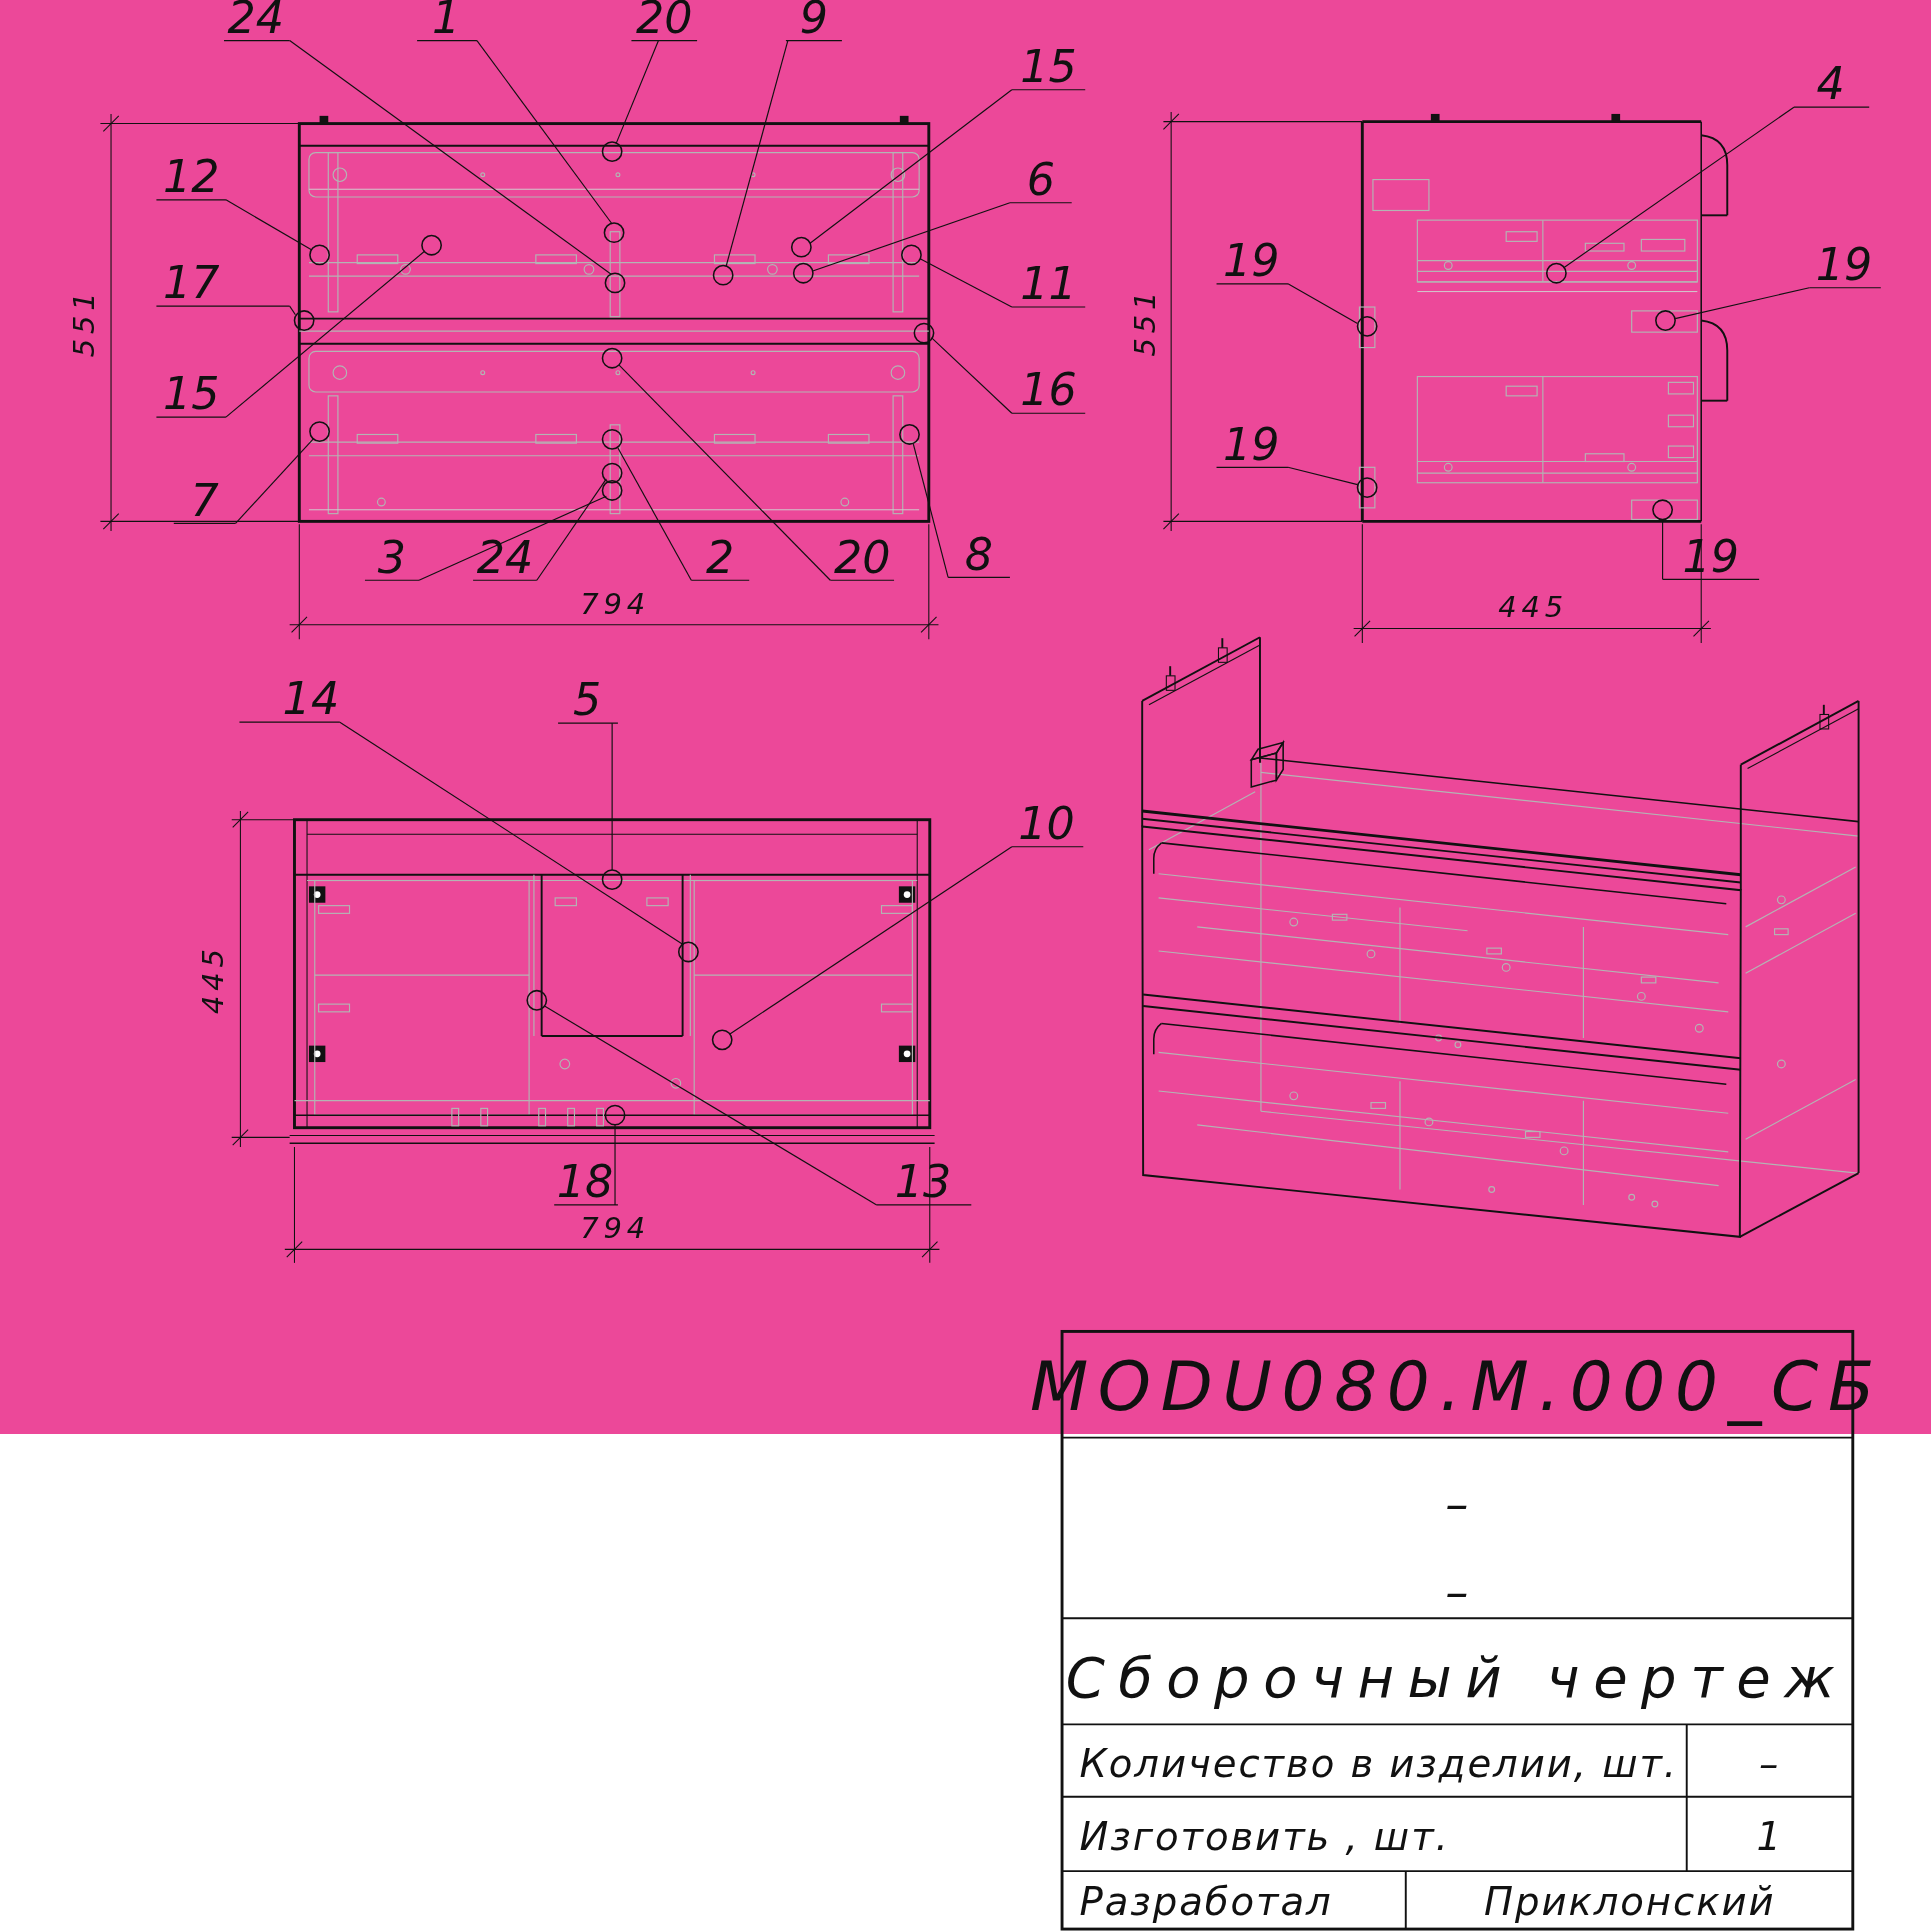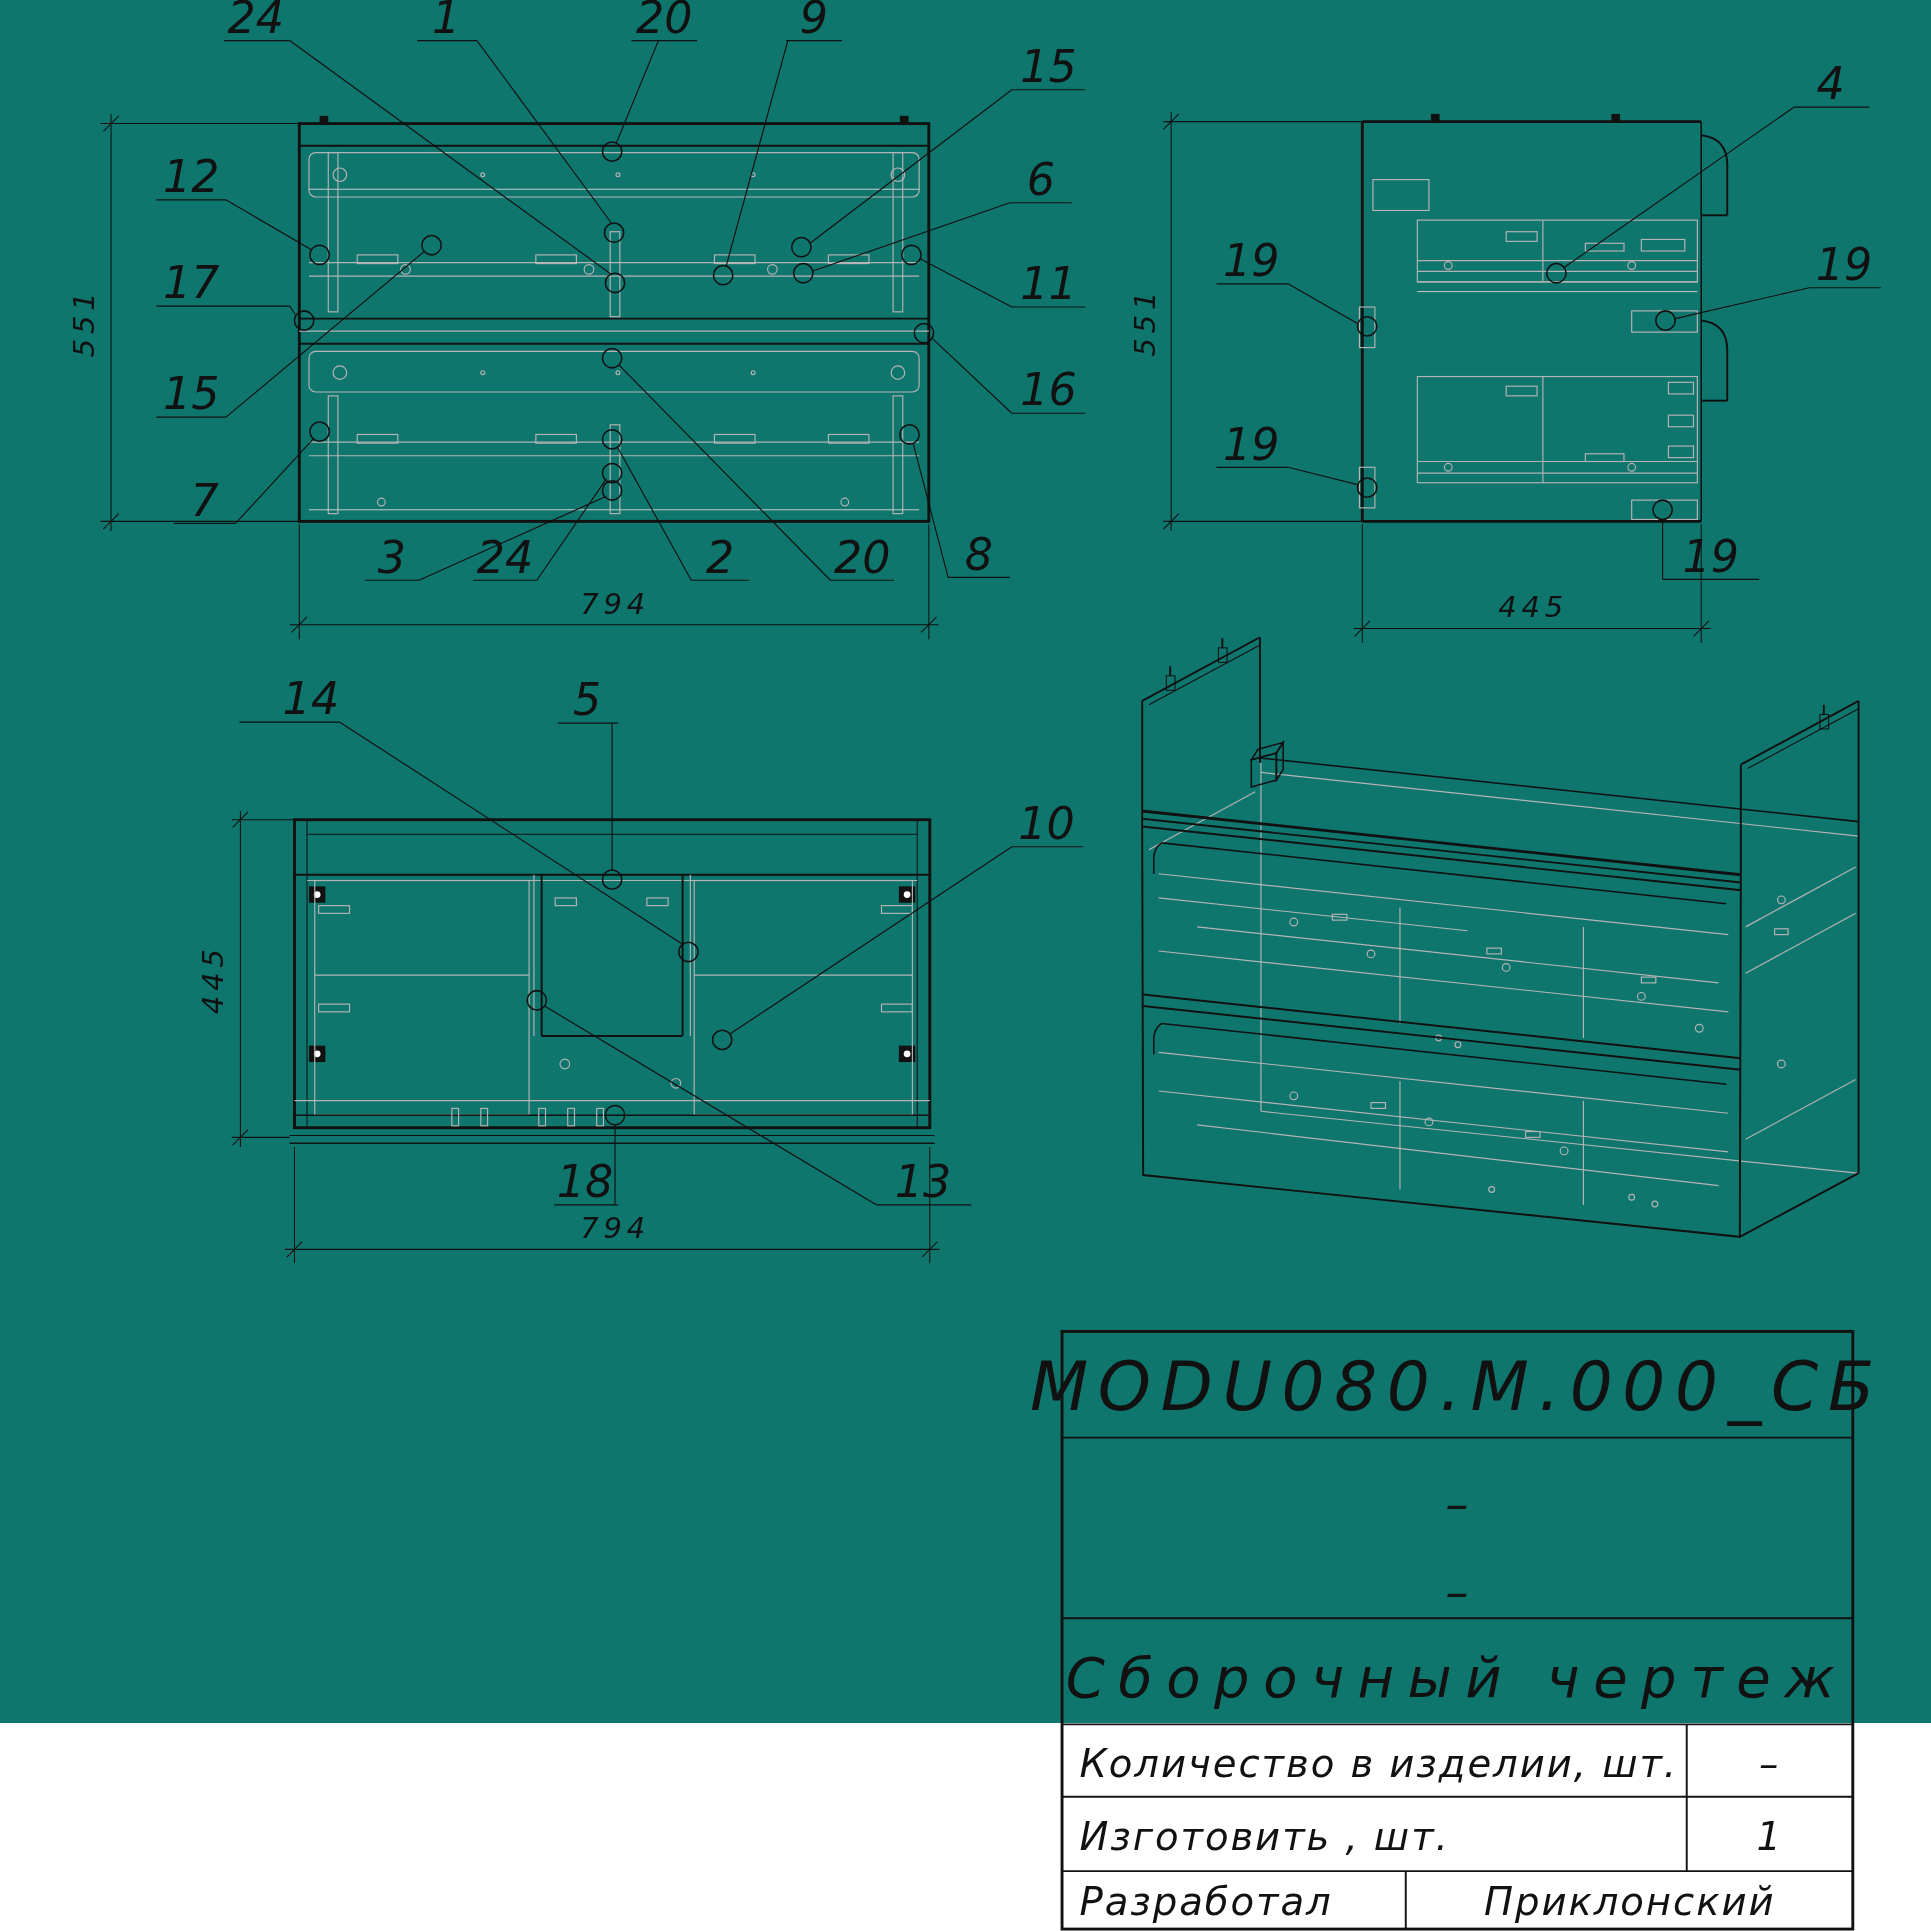--- a/index.html
+++ b/index.html
@@ -1,17 +1,17 @@
 <!DOCTYPE html>
 <html><head>
 <meta charset="utf-8">
 <style>
   html,body{margin:0;padding:0;background:#ffffff;}
   body{width:1931px;height:1931px;font-family:"DejaVu Sans",sans-serif;}
-  #sheet{position:relative;width:1931px;height:1723px;background:#0f766e;}
+  #sheet{position:relative;width:1931px;height:1434px;background:#ec4899;}
   svg{display:block;}
   .thick{stroke:#111;stroke-width:3;fill:none;}
   .med{stroke:#111;stroke-width:2;fill:none;}
   .med15{stroke:#111;stroke-width:1.6;fill:none;}
   .thin{stroke:#111;stroke-width:1.1;fill:none;}
   .lead{stroke:#111;stroke-width:1.2;fill:none;}
   .co{stroke:#111;stroke-width:1.6;fill:none;}
   .g1{stroke:#b4b4b4;stroke-width:1.2;fill:none;}
   .g2{stroke:#cfcfcf;stroke-width:1;fill:none;}
   .blk{fill:#111;stroke:none;}

